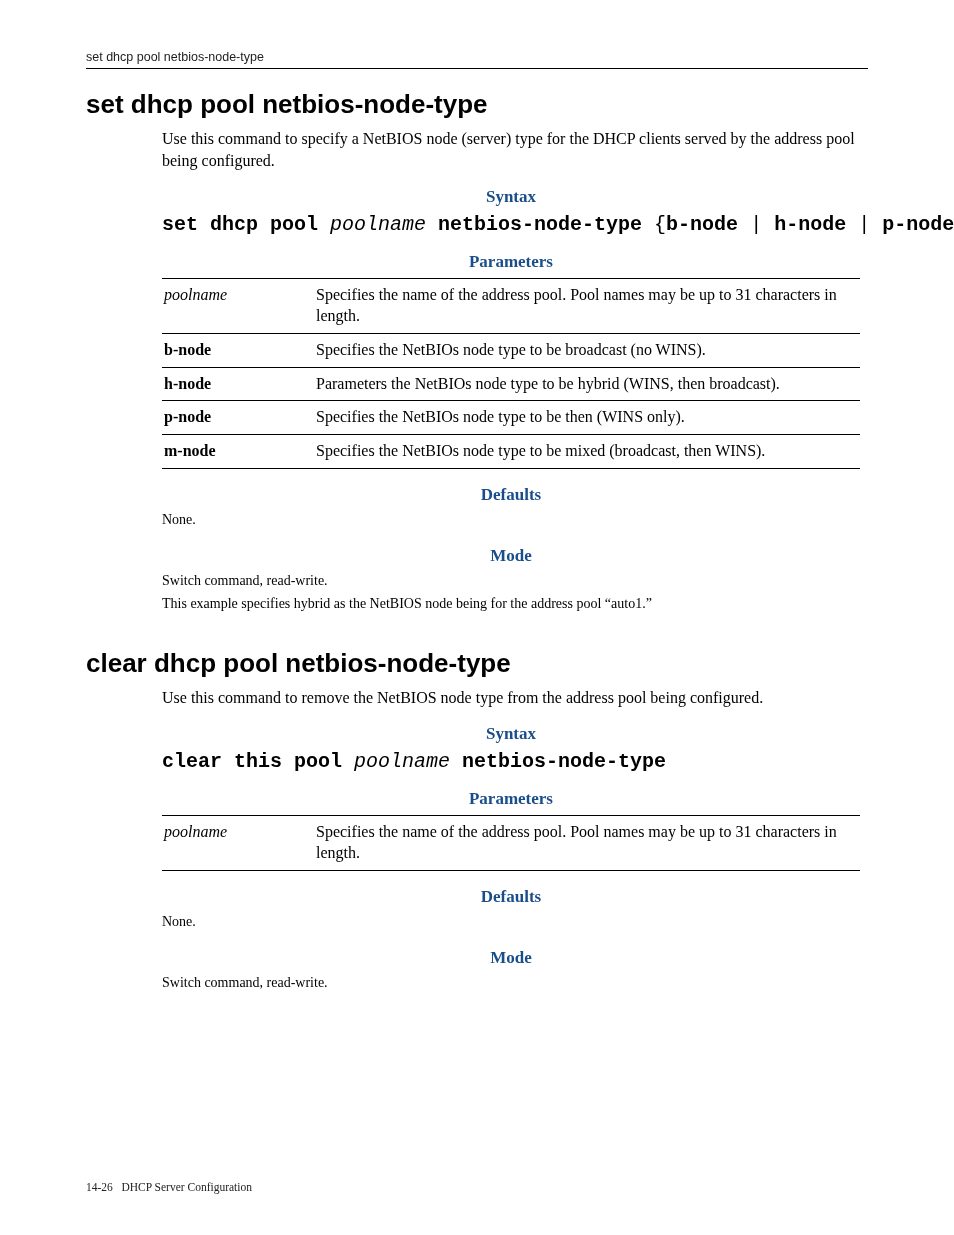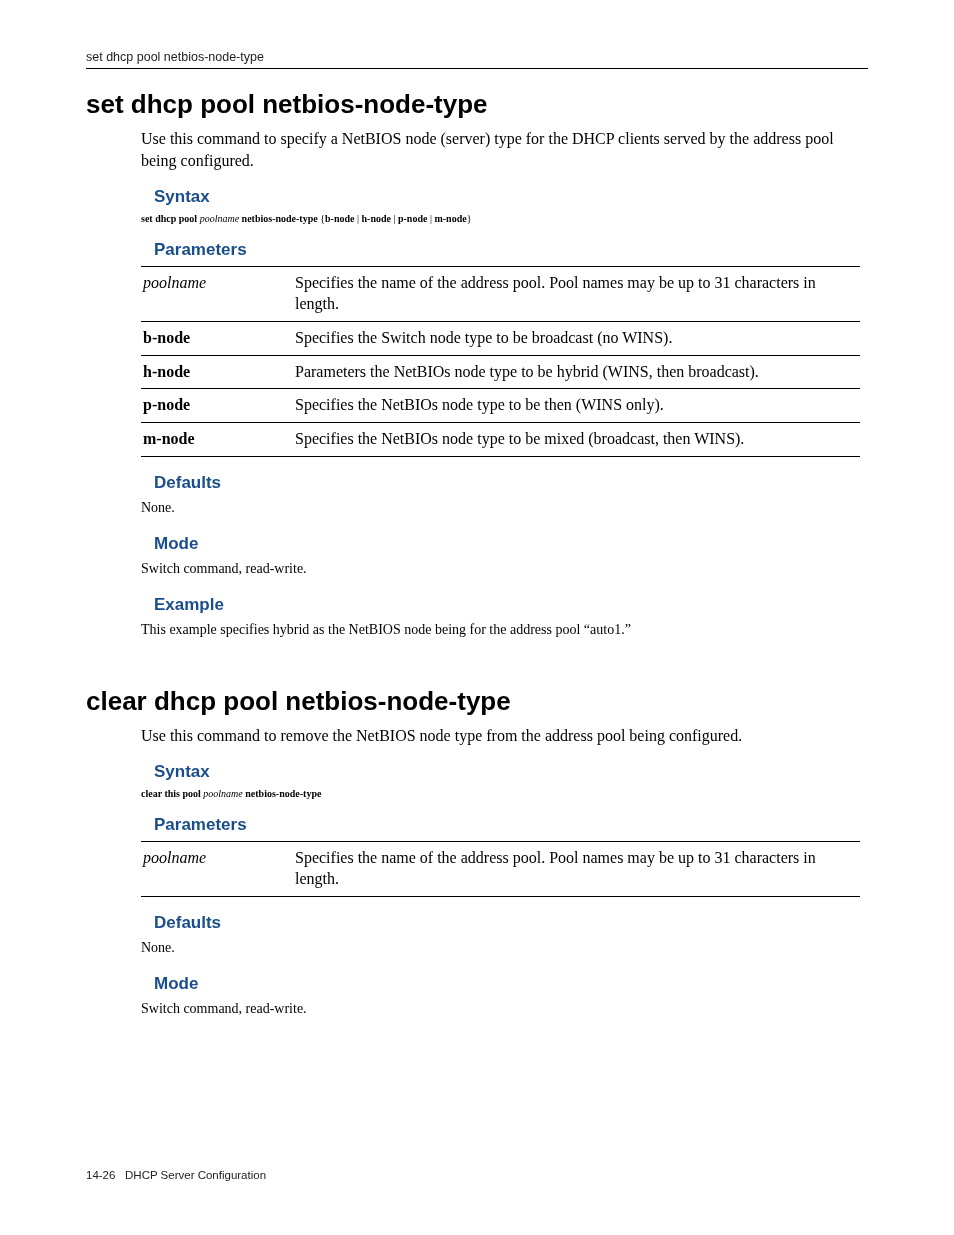--- a/index.html
+++ b/index.html
@@ -28,38 +28,39 @@
     margin: 0 0 20px 0;
   }
   h1.cmd-title {
     font-family: Arial, Helvetica, sans-serif;
     font-weight: 700;
     font-size: 26px;
     margin: 18px 0 8px 0;
     letter-spacing: 0;
   }
   .body-indent {
-    margin-left: 55px;
+    margin-left: 76px;
     margin-right: 8px;
   }
   .lead {
     font-size: 16px;
     line-height: 1.35;
     margin: 6px 0 14px 0;
   }
   h2.section {
-    font-family: Liberation Sans, sans-serif;
+    font-family: Liberation Serif, serif;
     font-weight: 700;
     color: #1a4e8a;
     font-size: 17px;
     margin: 16px 0 6px 68px;
+    text-align: center;
   }
   .syntax-line {
-    font-family: Liberation Serif, serif;
-    font-size: 10px;
+    font-family: Liberation Mono, monospace;
+    font-size: 20px;
     white-space: nowrap;
     margin: 4px 0 4px 0;
   }
   .mono-b { font-weight: 700; }
   .mono-i { font-style: italic; }
   table.params {
     border-collapse: collapse;
     width: 100%;
     margin: 6px 0 4px 0;
     font-size: 16px;
@@ -85,23 +86,23 @@
     line-height: 1.35;
     margin: 4px 0;
   }
   .example-code {
     font-family: "Courier New", Courier, monospace;
     font-size: 14px;
     margin: 8px 0 0 0;
   }
   .footer {
     position: absolute;
-    bottom: 54px;
+    bottom: 42px;
     left: 86px;
-    font-family: Liberation Sans, sans-serif;
+    font-family: Liberation Serif, serif;
     font-size: 11.5px;
     color: #222;
   }
 </style>
 </head>
 <body>
 
 <div class="page">
 
   <div class="running-head">set dhcp pool netbios-node-type</div>
@@ -123,21 +124,21 @@
   <h2 class="section">Parameters</h2>
   <div class="body-indent">
     <table class="params">
       <tbody>
           <tr>
         <td class="name italic">poolname</td>
         <td>Specifies the name of the address pool. Pool names may be up to 31 characters in length.</td>
       </tr>
       <tr>
         <td class="name bold">b-node</td>
-        <td>Specifies the Switch node type to be broadcast (no WINS).</td>
+        <td>Specifies the NetBIOs node type to be broadcast (no WINS).</td>
       </tr>
       <tr>
         <td class="name bold">h-node</td>
         <td>Parameters the NetBIOs node type to be hybrid (WINS, then broadcast).</td>
       </tr>
       <tr>
         <td class="name bold">p-node</td>
         <td>Specifies the NetBIOs node type to be then (WINS only).</td>
       </tr>
       <tr>
@@ -151,26 +152,25 @@
   <h2 class="section">Defaults</h2>
   <div class="body-indent">
     <p class="body-text">None.</p>
   </div>
 
   <h2 class="section">Mode</h2>
   <div class="body-indent">
     <p class="body-text">Switch command, read-write.</p>
   </div>
 
-  <h2 class="section">Example</h2>
   <div class="body-indent">
     <p class="body-text">This example specifies hybrid as the NetBIOS node being for the address pool “auto1.”</p>
   </div>
 
-  <h1 class="cmd-title" style="margin-top:46px">clear dhcp pool netbios-node-type</h1>
+  <h1 class="cmd-title" style="margin-top:34px">clear dhcp pool netbios-node-type</h1>
 
   <div class="body-indent">
     <p class="lead">Use this command to remove the NetBIOS node type from the address pool being configured.</p>
   </div>
 
   <h2 class="section">Syntax</h2>
   <div class="body-indent">
     <div class="syntax-line">
       <span class="mono-b">clear this pool </span><span class="mono-i">poolname</span><span class="mono-b"> netbios-node-type</span>
     </div>

